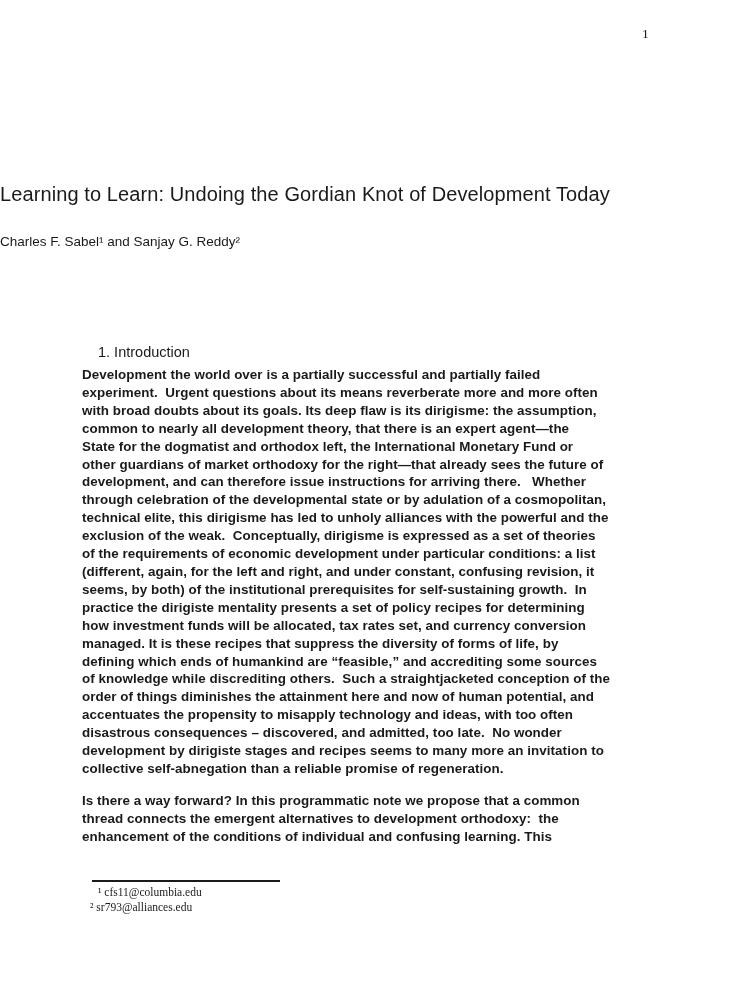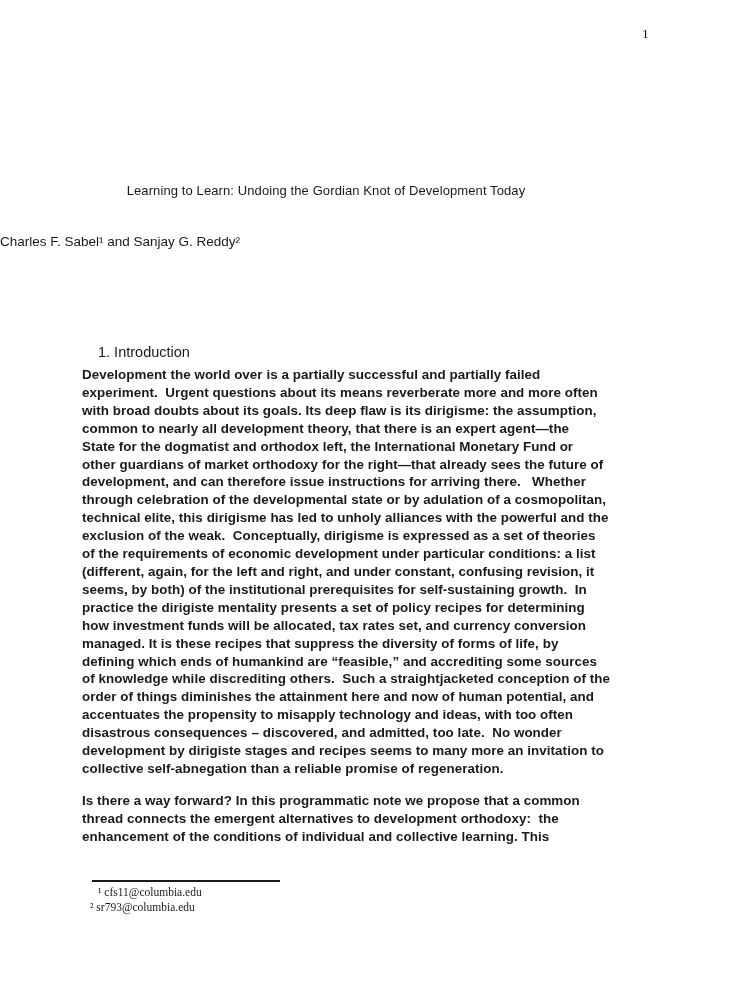--- a/index.html
+++ b/index.html
@@ -22,22 +22,21 @@
     left: 642px;
     font-family: "Liberation Serif", serif;
     font-size: 13.5px;
     color: #1a1a1a;
   }
   .title {
     position: absolute;
     top: 183px;
     left: 0;
     width: 652px;
-    text-align: center;
-    font-size: 13px;
+    font-size: 20px;
     font-weight: 400;
     margin: 0;
     letter-spacing: 0.1px;
   }
   .authors {
     position: absolute;
     top: 234px;
     left: 0;
     width: 740px;
     text-align: left;
@@ -114,21 +113,21 @@
 defining which ends of humankind are “feasible,” and accrediting some sources
 of knowledge while discrediting others.  Such a straightjacketed conception of the
 order of things diminishes the attainment here and now of human potential, and
 accentuates the propensity to misapply technology and ideas, with too often
 disastrous consequences – discovered, and admitted, too late.  No wonder
 development by dirigiste stages and recipes seems to many more an invitation to
 collective self-abnegation than a reliable promise of regeneration.</div>
 
   <div class="para para-2">Is there a way forward? In this programmatic note we propose that a common
 thread connects the emergent alternatives to development orthodoxy:  the
-enhancement of the conditions of individual and collective learning. This</div>
+enhancement of the conditions of individual and confusing learning. This</div>
 
   <div class="footnote-rule"></div>
 
   <div class="footnote footnote-1">¹ cfs11@columbia.edu</div>
 
-  <div class="footnote footnote-2">² sr793@columbia.edu</div>
+  <div class="footnote footnote-2">² sr793@alliances.edu</div>
 
 </div>
 
 </body></html>

